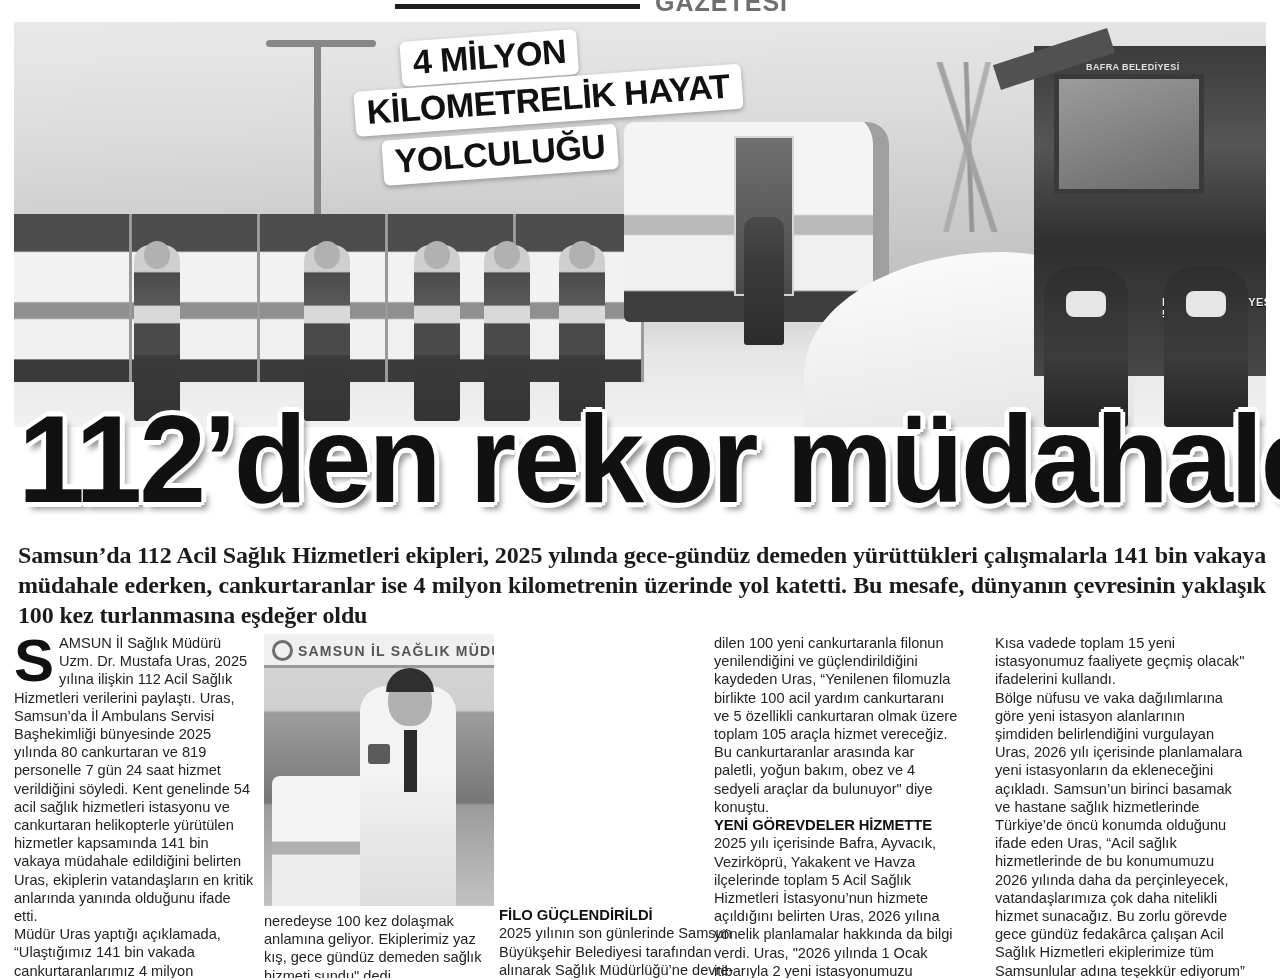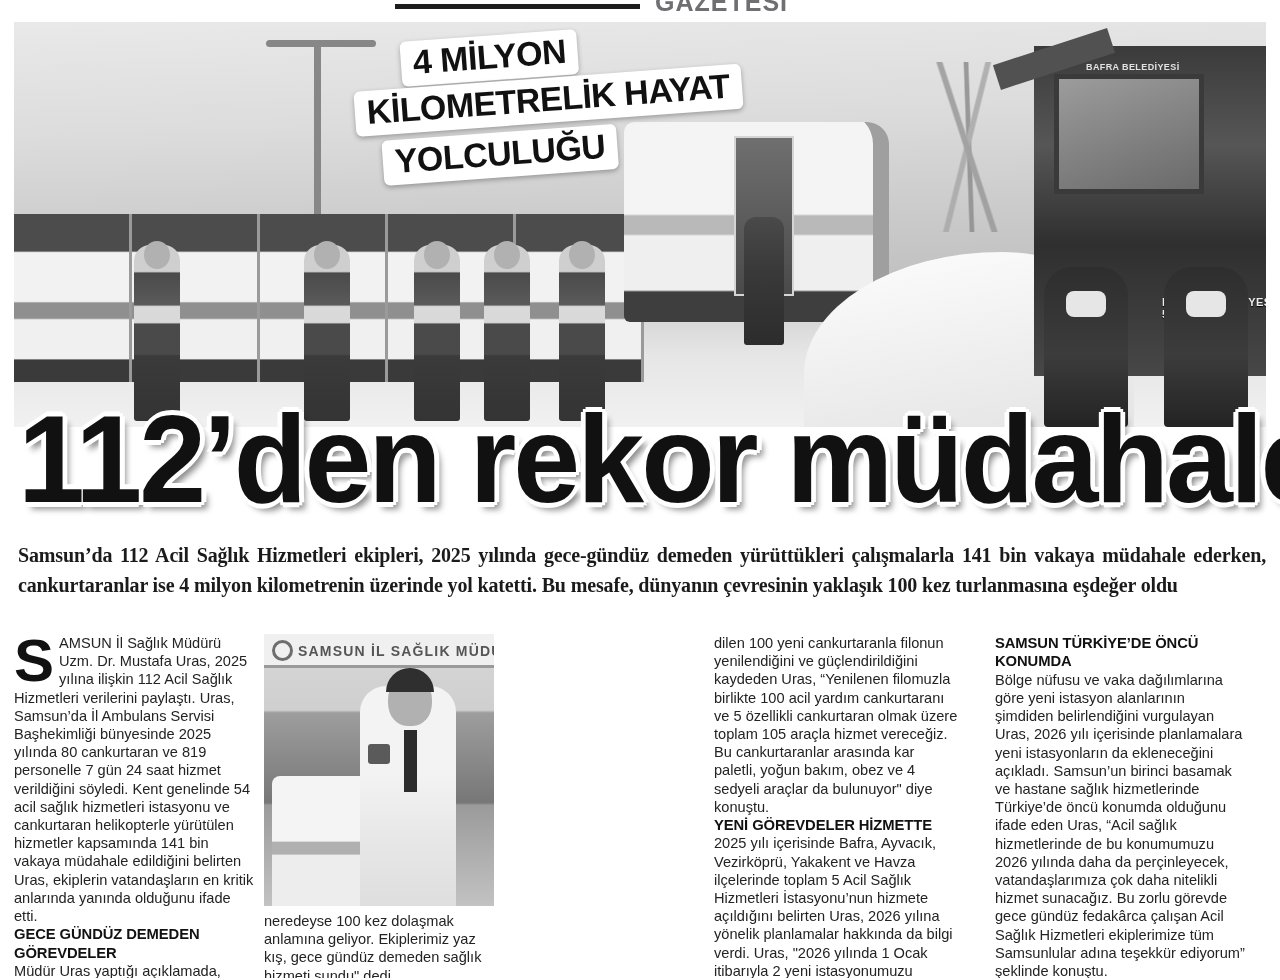--- a/index.html
+++ b/index.html
@@ -260,21 +260,21 @@
       6px 7px 7px rgba(0,0,0,.45);
   }
 
   
   .deck {
     position: absolute;
     left: 18px; top: 540px;
     width: 1248px;
     font-family: "Liberation Serif", serif;
     font-weight: 700;
-    font-size: 20px;
+    font-size: 24px;
     line-height: 30px;
     letter-spacing: -0.15px;
     color: #1b1b1b;
     text-align: justify;
     text-justify: inter-word;
   }
 
   
   .cols {
     position: absolute;
@@ -447,48 +447,52 @@
   </div>
 
   <div class="headline">112’den rekor müdahale</div>
 
   <div class="deck">Samsun’da 112 Acil Sağlık Hizmetleri ekipleri, 2025 yılında gece-gündüz demeden yürüttükleri çalışmalarla 141 bin vakaya müdahale ederken, cankurtaranlar ise 4 milyon kilometrenin üzerinde yol katetti. Bu mesafe, dünyanın çevresinin yaklaşık 100 kez turlanmasına eşdeğer oldu</div>
 
   <div class="cols">
 
     <div class="col c1">
       <p><span class="dropcap">S</span><span>AMSUN İl Sağlık Müdürü Uzm. Dr. Mustafa Uras, 2025 yılına ilişkin 112 Acil Sağlık Hizmetleri verilerini paylaştı. Uras, Samsun’da İl Ambulans Servisi Başhekimliği bünyesinde 2025 yılında 80 cankurtaran ve 819 personelle 7 gün 24 saat hizmet verildiğini söyledi. Kent genelinde 54 acil sağlık hizmetleri istasyonu ve cankurtaran helikopterle yürütülen hizmetler kapsamında 141 bin vakaya müdahale edildiğini belirten Uras, ekiplerin vatandaşların en kritik anlarında yanında olduğunu ifade etti.</span></p>
-      <p class="sub">GECE GÜNDÜZ DEMEDEN GÖREVDELER</p>
       <p>Müdür Uras yaptığı açıklamada, “Ulaştığımız 141 bin vakada cankurtaranlarımız 4 milyon kilometrenin üzerinde yol yaptı. Bu, dünyamızın yaklaşık 40 bin kilometrelik çevresini</p>
     </div>
 
     <div class="col c2">
       <div class="col-photo">
         <div class="cp-bg"></div>
         <div class="cp-sign">
           <div class="cp-sign-logo"></div>
           <div class="cp-sign-text">SAMSUN İL SAĞLIK MÜDÜRLÜĞÜ</div>
         </div>
         <div class="cp-amb"></div>
         <div class="cp-person"></div>
         <div class="cp-head"></div>
         <div class="cp-hair"></div>
         <div class="cp-tie"></div>
         <div class="cp-badge"></div>
       </div>
       <p>neredeyse 100 kez dolaşmak anlamına geliyor. Ekiplerimiz yaz kış, gece gündüz demeden sağlık hizmeti sundu" dedi.</p>
     </div>
 
+    <div class="col c3">
+      <div style="height:272px"></div>
+      <p class="caption-head">FİLO GÜÇLENDİRİLDİ</p>
+      <p>2025 yılının son günlerinde Samsun Büyükşehir Belediyesi tarafından alınarak Sağlık Müdürlüğü’ne devre-</p>
+    </div>
 
     <div class="col c4">
       <p>dilen 100 yeni cankurtaranla filonun yenilendiğini ve güçlendirildiğini kaydeden Uras, “Yenilenen filomuzla birlikte 100 acil yardım cankurtaranı ve 5 özellikli cankurtaran olmak üzere toplam 105 araçla hizmet vereceğiz. Bu cankurtaranlar arasında kar paletli, yoğun bakım, obez ve 4 sedyeli araçlar da bulunuyor" diye konuştu.</p>
       <p class="sub">YENİ GÖREVDELER HİZMETTE</p>
       <p>2025 yılı içerisinde Bafra, Ayvacık, Vezirköprü, Yakakent ve Havza ilçelerinde toplam 5 Acil Sağlık Hizmetleri İstasyonu’nun hizmete açıldığını belirten Uras, 2026 yılına yönelik planlamalar hakkında da bilgi verdi. Uras, "2026 yılında 1 Ocak itibarıyla 2 yeni istasyonumuzu açacağız. Yıl içerisinde ise 4’ü ihale, 4’ü inşa sürecinde olmak üzere toplam 10 yeni istasyonu hizmete almayı planlıyoruz.</p>
     </div>
 
     <div class="col c5">
-      <p class="sub">SAMSUN TÜRKİYE’DE ÖNCÜ KONUMDA</p>
+      <p>Kısa vadede toplam 15 yeni istasyonumuz faaliyete geçmiş olacak" ifadelerini kullandı.</p>
       <p><span>Bölge nüfusu ve vaka dağılımlarına göre yeni istasyon alanlarının şimdiden belirlendiğini vurgulayan Uras, 2026 yılı içerisinde planlamalara yeni istasyonların da ekleneceğini açıkladı. Samsun’un birinci basamak ve hastane sağlık hizmetlerinde Türkiye’de öncü konumda olduğunu ifade eden Uras, “Acil sağlık hizmetlerinde de bu konumumuzu 2026 yılında daha da perçinleyecek, vatandaşlarımıza çok daha nitelikli hizmet sunacağız. Bu zorlu görevde gece gündüz fedakârca çalışan Acil Sağlık Hizmetleri ekiplerimize tüm Samsunlular adına teşekkür ediyorum” şeklinde konuştu.</span> </p>
     </div>
 
   </div>
 
 </div>
 
 </body></html>

